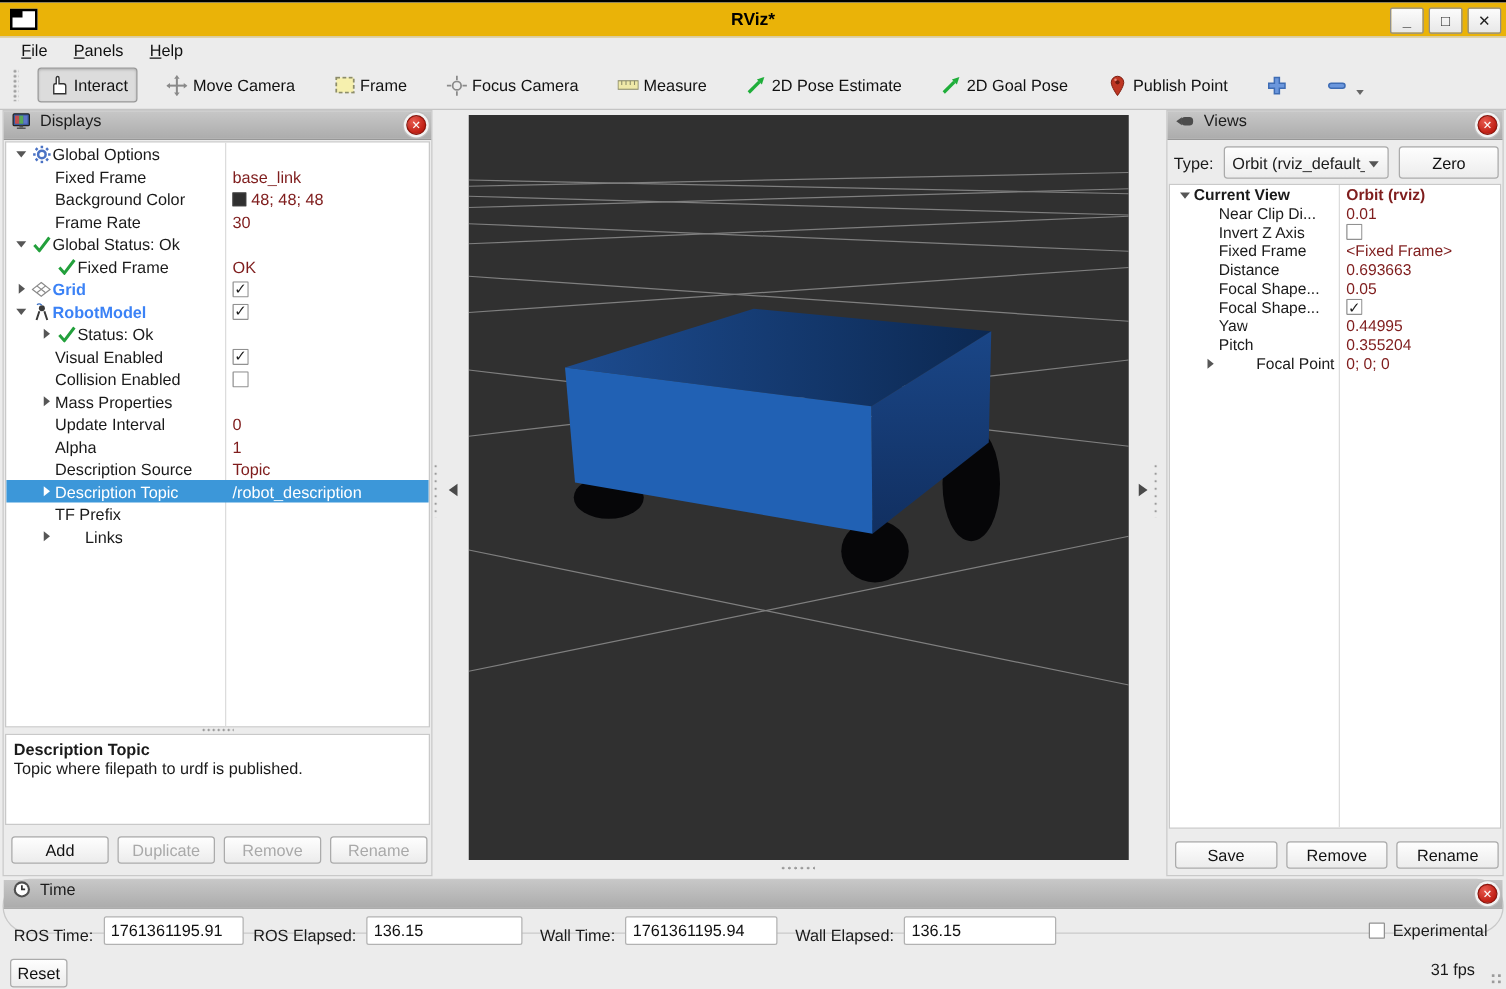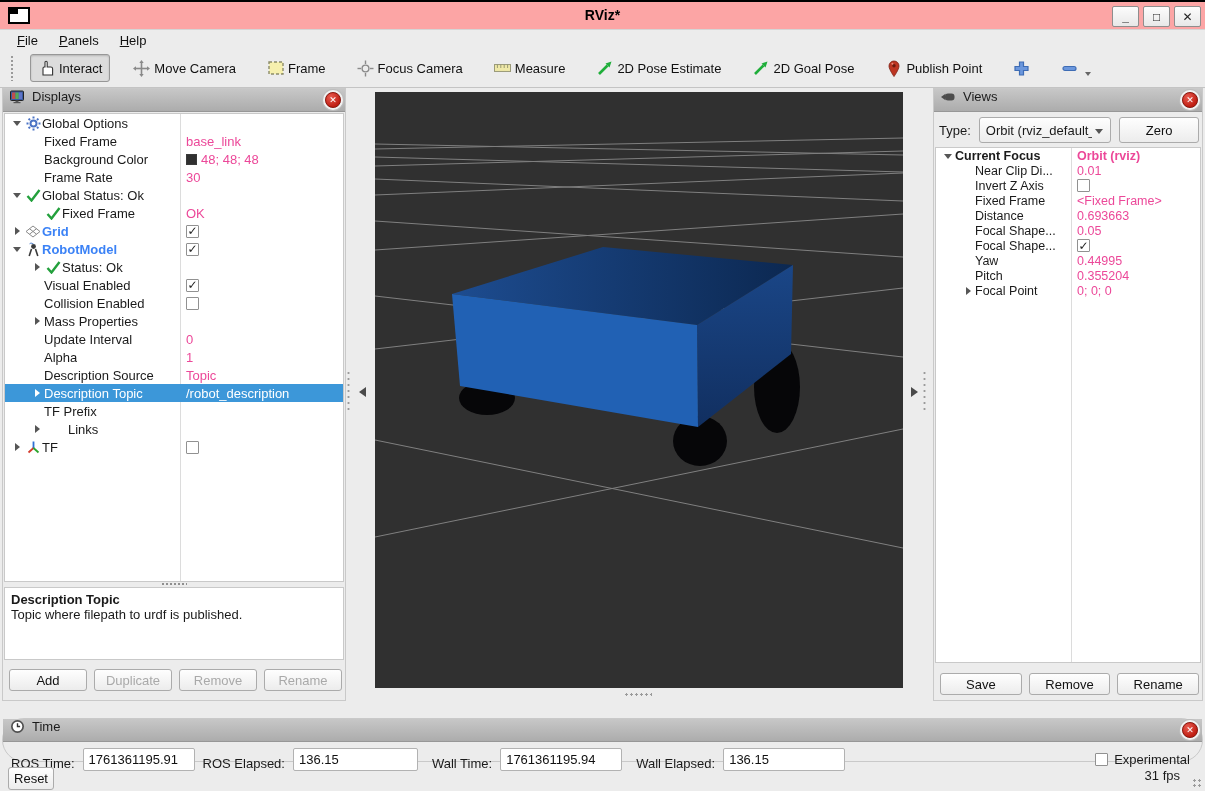--- a/index.html
+++ b/index.html
@@ -1,20 +1,20 @@
 <!DOCTYPE html>
 <html><head>
 <meta charset="utf-8">
 <style>
   * { margin:0; padding:0; box-sizing:border-box; }
   html,body { width:1205px; height:791px; overflow:hidden; }
   body { font-family:"Liberation Sans","DejaVu Sans",sans-serif; background:#ececec; position:relative; border-top:2px solid #000; font-size:13px; color:#1a1a1a; }
 
   
-  .titlebar { position:absolute; top:0; left:0; width:1205px; height:28px; background:#fca5a5; border-bottom:1px solid #d5d5d5; }
+  .titlebar { position:absolute; top:0; left:0; width:1205px; height:28px; background:#eab308; border-bottom:1px solid #d5d5d5; }
   .appicon { position:absolute; left:8px; top:5px; width:22px; height:17px; border:2px solid #000; background:#fff; }
   .appicon::before { content:""; position:absolute; left:-1px; top:-1px; width:9px; height:6px; background:#000; }
   .title-text { position:absolute; left:0; right:0; top:5px; text-align:center; font-weight:bold; font-size:14px; color:#000; }
   .winbtns { position:absolute; right:4px; top:4px; display:flex; gap:4px; }
   .winbtn { width:27px; height:21px; border:1px solid #8e8e8e; border-radius:2px; background:linear-gradient(#fcfcfc,#e8e8e8); display:flex; align-items:center; justify-content:center; font-weight:bold; font-size:12px; color:#222; }
 
   
   .menubar { position:absolute; top:29px; left:0; width:1205px; height:18px; display:flex; align-items:center; padding-left:15px; gap:17px; background:#ececec; }
   .menu-item { font-size:13px; color:#111; padding:0 2px; }
   .toolbar { position:absolute; top:47px; left:0; width:1205px; height:39px; background:#ececec; border-bottom:1px solid #c4c4c4; display:flex; align-items:center; padding-left:10px; gap:15px; }
@@ -45,21 +45,21 @@
   .cell-name { display:flex; align-items:center; overflow:hidden; flex:none; }
   #displays-tree .cell-name { width:176px; }
   .cell-val { display:flex; align-items:center; padding-left:5px; gap:4px; overflow:hidden; }
   .exp { width:15px; flex:none; display:inline-flex; align-items:center; justify-content:center; }
   .exp.open::before { content:""; border:4px solid transparent; border-top:5px solid #565656; margin-top:5px; }
   .exp.closed::before { content:""; border:4px solid transparent; border-left:5px solid #565656; margin-left:5px; }
   .tree-row.sel .exp.closed::before { border-left-color:#fff; }
   .ticon { width:18px; height:15px; flex:none; display:inline-flex; align-items:center; justify-content:center; }
   .lbl { white-space:nowrap; overflow:hidden; }
   .lbl.blue { color:#3b82f6; font-weight:bold; }
-  .vtext { white-space:nowrap; color:#ec4899; }
+  .vtext { white-space:nowrap; color:#7f1d1d; }
   .cb { width:13px; height:13px; background:#fff; border:1px solid #919191; border-radius:1px; flex:none; display:inline-flex; align-items:center; justify-content:center; }
   .cb.on::before { content:"✓"; font-size:12px; font-weight:bold; color:#1c1c1c; line-height:1; }
   .swatch { width:11px; height:11px; border:1px solid #3a3a3a; flex:none; }
   .hsplit { position:absolute; left:0; right:0; height:6px; display:flex; align-items:center; justify-content:center; }
   .hsplit::before { content:""; width:26px; height:2px; background-image:radial-gradient(circle,#8f8f8f .9px,transparent 1px); background-size:4px 2px; }
   #displays-help { top:498px; height:73px; padding:4px 6px; font-size:13px; }
   #displays-help .help-title { font-weight:bold; }
   .btnrow { position:absolute; left:6px; right:3px; display:flex; gap:7px; }
   #displays-btnrow { top:580px; }
   #displays-btnrow .btn { flex:1; }
@@ -83,21 +83,21 @@
   #zero-btn { width:80px; height:26px; }
   #views-tree { top:58px; height:516px; }
   #views-tree::after { content:""; position:absolute; left:135px; top:0; bottom:0; width:1px; background:#dcdcdc; }
   #views-tree .tree-row { height:15px; font-size:12.5px; }
   #views-tree .cell-name { width:136px; }
   .lbl.bold, .vtext.bold { font-weight:bold; }
   #views-btnrow { top:584px; }
   #views-btnrow .btn { flex:1; }
 
   
-  #time-panel { left:2px; top:716px; width:1201px; height:44px;border-radius:23px; }
+  #time-panel { left:2px; top:701px; width:1201px; height:44px;border-radius:23px; }
   #time-fields { position:absolute; left:8px; top:29px; right:8px; height:23px; display:flex; align-items:flex-end; gap:8px; }
   .tf-label { font-size:13px; white-space:nowrap; }
   .tf-input { height:23px; border:1px solid #b2b2b2; border-radius:2px; background:#fff; font-family:inherit; font-size:13px; padding-left:5px; color:#111; }
   #time-fields .tf-input:nth-of-type(1) { width:112px; }
   #time-fields .tf-input:nth-of-type(2) { width:125px; margin-right:6px; }
   #time-fields .tf-input:nth-of-type(3) { width:122px; margin-right:6px; }
   #time-fields .tf-input:nth-of-type(4) { width:122px; }
   #experimental { position:absolute; right:12px; top:33px; display:flex; align-items:center; gap:6px; font-size:13px; }
   #reset-btn { position:absolute; left:8px; top:765px; width:46px; height:23px; }
   #fps { position:absolute; right:25px; top:766px; font-size:13px; color:#1a1a1a; }
@@ -433,38 +433,20 @@
           <span class="lbl">TF Prefix</span>
         </div>
         <div class="cell-val"></div>
       </div>
       <div class="tree-row">
         <div class="cell-name" style="padding-left: 24px; gap: 24px;">
           <span class="exp closed"></span>
           <span class="lbl">Links</span>
         </div>
         <div class="cell-val"></div>
-      </div>
-      <div class="tree-row">
-        <div class="cell-name" style="padding-left: 4px;">
-          <span class="exp closed"></span>
-          <span class="ticon">
-            <svg width="15" height="15" viewBox="0 0 15 15">
-              <g stroke-width="1.8">
-                <line x1="7.5" y1="8" x2="7.5" y2="1.5" stroke="#2c6fd4"></line>
-                <line x1="7.5" y1="8" x2="2.5" y2="12.5" stroke="#d43a2c"></line>
-                <line x1="7.5" y1="8" x2="12.5" y2="12.5" stroke="#2ca52c"></line>
-              </g>
-            </svg>
-          </span>
-          <span class="lbl">TF</span>
-        </div>
-        <div class="cell-val">
-          <span class="cb"></span>
-        </div>
       </div>
     </div>
   <div class="hsplit" style="top:492px;"></div>
   <div class="tree" id="displays-help">
     <div class="help-title">Description Topic</div>
     <div>Topic where filepath to urdf is published.</div>
   </div>
   <div class="btnrow" id="displays-btnrow">
       <button class="btn">Add</button>
       <button class="btn disabled">Duplicate</button>
@@ -531,21 +513,21 @@
     <div class="combo">
       <span class="combo-text">Orbit (rviz_default_p</span>
       <span class="combo-arrow"></span>
     </div>
     <button class="btn" id="zero-btn">Zero</button>
   </div>
   <div class="tree" id="views-tree">
       <div class="tree-row">
         <div class="cell-name" style="padding-left: 4px;">
           <span class="exp open"></span>
-          <span class="lbl bold">Current Focus</span>
+          <span class="lbl bold">Current View</span>
         </div>
         <div class="cell-val">
           <span class="vtext bold">Orbit (rviz)</span>
         </div>
       </div>
       <div class="tree-row">
         <div class="cell-name" style="padding-left: 24px;">
           <span class="exp"></span>
           <span class="lbl">Near Clip Di...</span>
         </div>
@@ -610,21 +592,21 @@
       <div class="tree-row">
         <div class="cell-name" style="padding-left: 24px;">
           <span class="exp"></span>
           <span class="lbl">Pitch</span>
         </div>
         <div class="cell-val">
           <span class="vtext">0.355204</span>
         </div>
       </div>
       <div class="tree-row">
-        <div class="cell-name" style="padding-left: 24px;">
+        <div class="cell-name" style="padding-left: 24px; gap: 30px;">
           <span class="exp closed"></span>
           <span class="lbl">Focal Point</span>
         </div>
         <div class="cell-val">
           <span class="vtext">0; 0; 0</span>
         </div>
       </div>
     </div>
   <div class="btnrow" id="views-btnrow">
       <button class="btn">Save</button>

